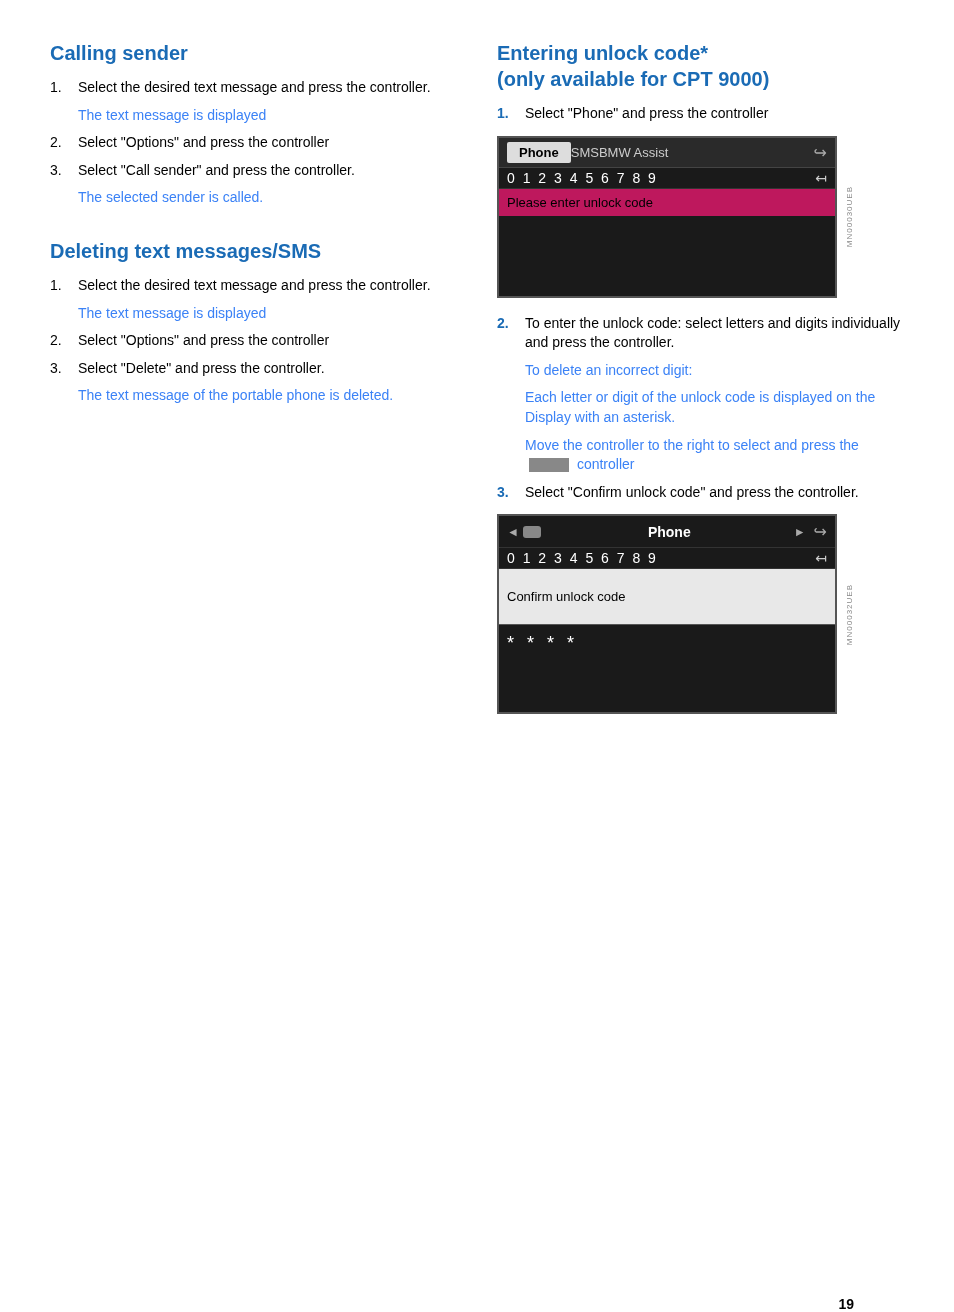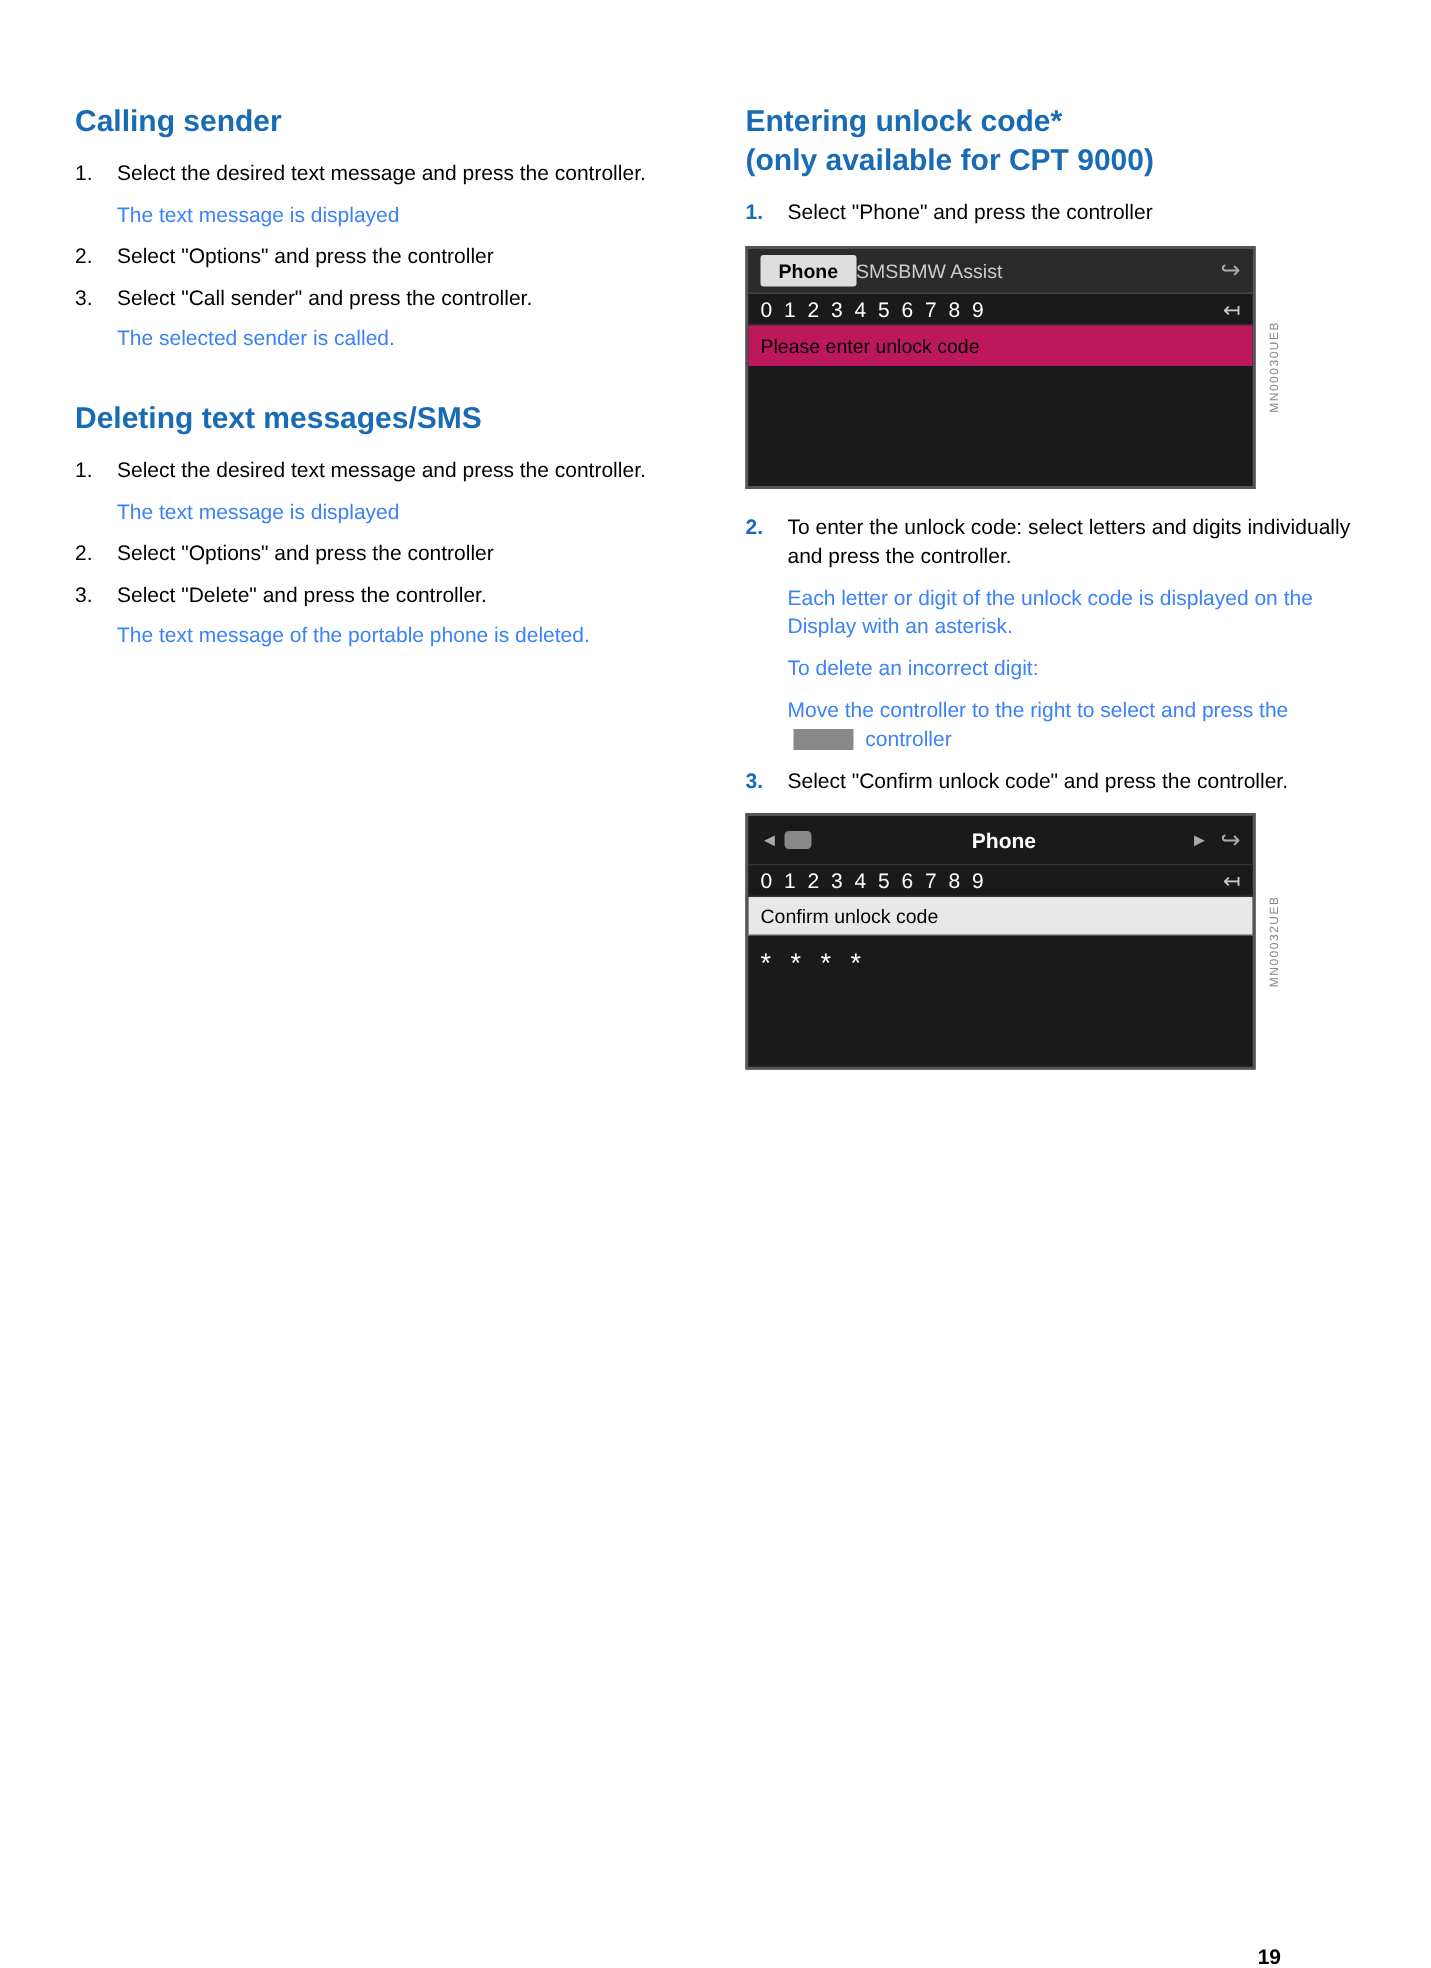--- a/index.html
+++ b/index.html
@@ -28,21 +28,20 @@
       flex: 1;
       min-width: 350px;
     }
 
     h2 {
       color: #1a6bb5;
       font-size: 20px;
       font-weight: bold;
       margin-bottom: 12px;
       line-height: 1.3;
-      margin-top: 28px;
     }
 
     ol {
       list-style: none;
       padding: 0;
       margin: 0;
       counter-reset: list-counter;
     }
 
     ol li {
@@ -193,21 +192,21 @@
     }
 
     .screen2-nav-arrow {
       color: #aaa;
       font-size: 12px;
     }
 
     .screen-confirm-row {
       background: #e8e8e8;
       color: #000;
-      padding: 5px 8px;
+      padding: 20px 8px;
       font-size: 13px;
       border-bottom: 1px solid #555;
     }
 
     .screen-asterisk-row {
       background: #1a1a1a;
       color: #fff;
       padding: 8px;
       font-size: 18px;
       letter-spacing: 4px;
@@ -330,22 +329,22 @@
             <span>MN00030UEB</span>
           </div>
         </div>
 
         <ol>
           <li class="blue-num">
             <span class="num" style="color:#1a6bb5;font-weight:bold;">2.</span>
             <span>To enter the unlock code: select letters and digits individually and press the controller.</span>
           </li>
         </ol>
+        <div class="indent-text">To delete an incorrect digit:</div>
         <div class="indent-text">Each letter or digit of the unlock code is displayed on the Display with an asterisk.</div>
-        <div class="indent-text">To delete an incorrect digit:</div>
         <div class="indent-text">
           Move the controller to the right to select and press the <span class="grey-box"></span> controller
         </div>
 
         <ol>
           <li class="blue-num">
             <span class="num" style="color:#1a6bb5;font-weight:bold;">3.</span>
             <span>Select "Confirm unlock code" and press the controller.</span>
           </li>
         </ol>

